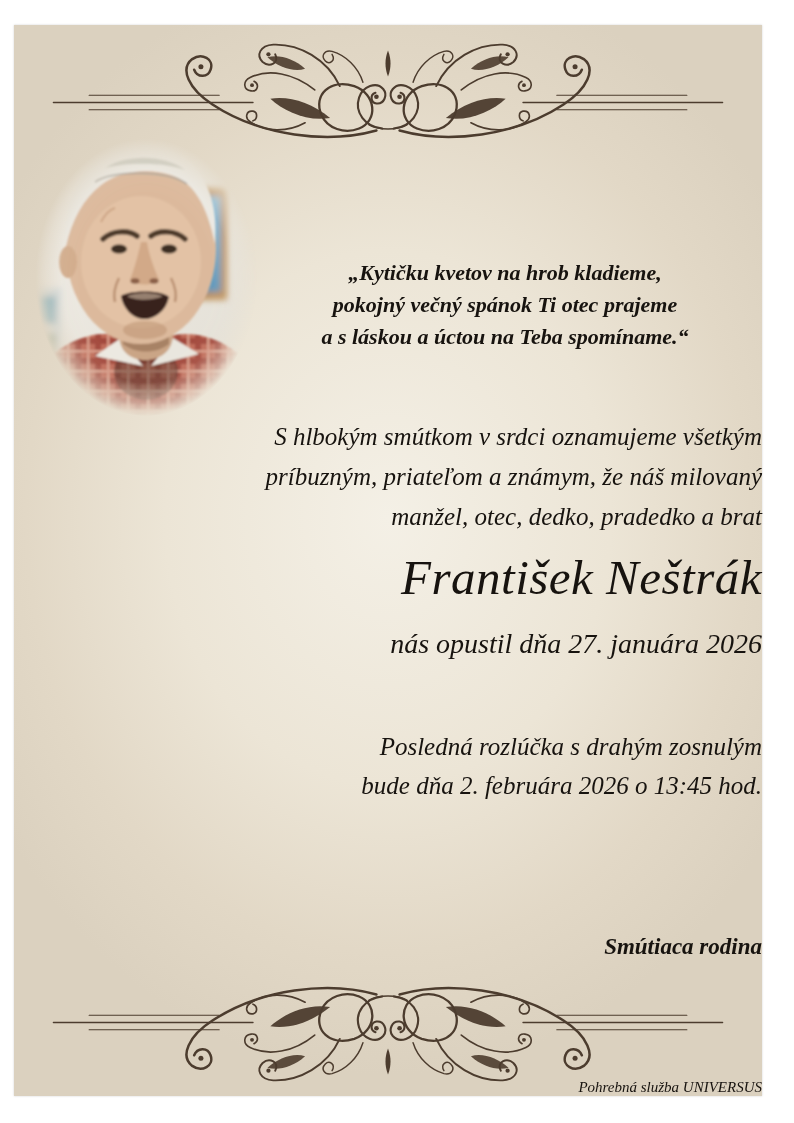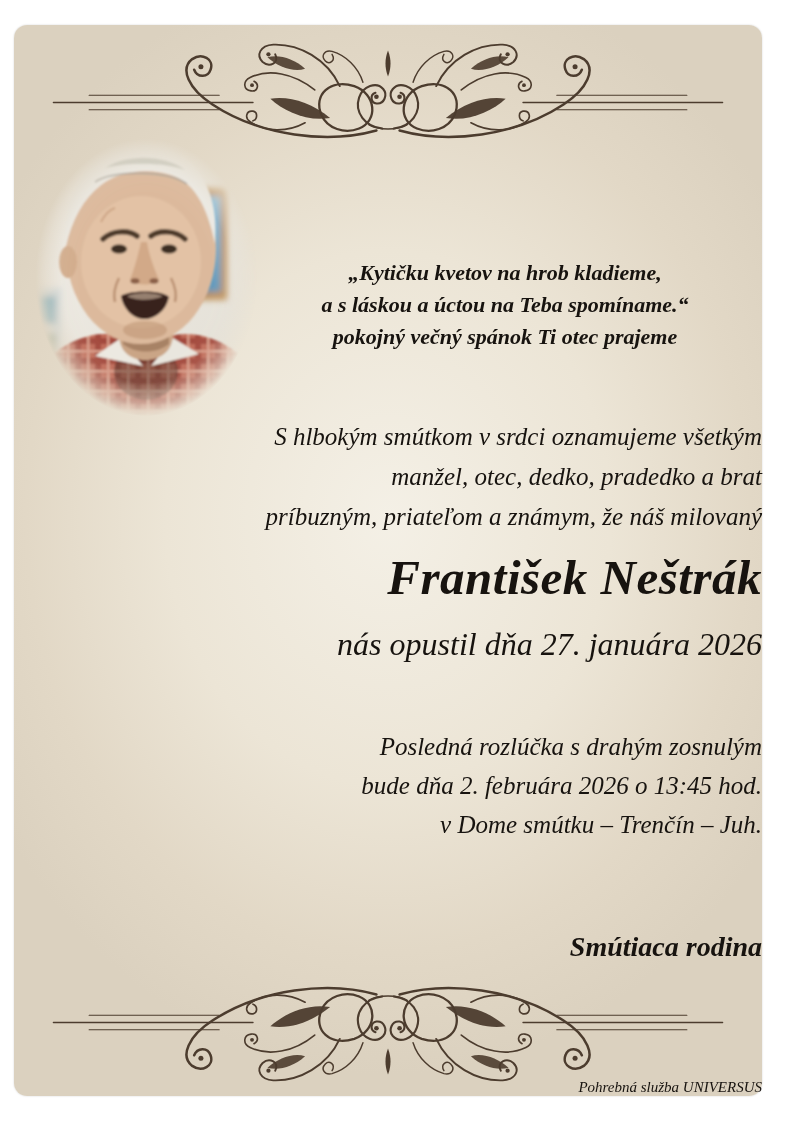--- a/index.html
+++ b/index.html
@@ -4,40 +4,39 @@
 <style>
   html,body{margin:0;padding:0;}
   body{
     width:794px;height:1123px;background:#ffffff;position:relative;overflow:hidden;
     font-family:"Liberation Serif","DejaVu Serif",serif;
   }
   .card{
     position:absolute;left:14px;top:25px;width:748px;height:1071px;
     background:radial-gradient(ellipse 62% 52% at 50% 46%, #f4f0e6 0%, #ece5d6 48%, #e2d8c6 78%, #dbd1bf 100%);
     box-shadow:0 0 2px rgba(0,0,0,.18);
-    border-radius:13px;
   }
   .ornament{position:absolute;left:24px;width:700px;height:135px;}
   .ornament.top{top:10px;}
   .ornament.bottom{top:930px;transform:scaleY(-1);}
   .photo{
     position:absolute;left:21px;top:113px;width:222px;height:278px;
     -webkit-mask-image:radial-gradient(ellipse closest-side at 50% 50%, #000 60%, rgba(0,0,0,.92) 76%, rgba(0,0,0,.4) 91%, transparent 100%);
     mask-image:radial-gradient(ellipse closest-side at 50% 50%, #000 60%, rgba(0,0,0,.92) 76%, rgba(0,0,0,.4) 91%, transparent 100%);
   }
   .photo svg{display:block;}
   .txt{position:absolute;left:20px;right:0;text-align:right;color:#17130f;font-style:italic;}
   .quote{position:absolute;left:251px;width:480px;top:232px;text-align:center;
          font-style:italic;font-weight:bold;font-size:22px;line-height:32px;color:#17130f;}
   .announce{top:392px;font-size:25px;line-height:40px;}
-  .name{top:522px;font-size:49px;line-height:62px;font-weight:bold;letter-spacing:.5px;}
-  .death{top:600px;font-size:32px;line-height:38px;}
+  .name{top:522px;font-size:49px;line-height:62px;font-weight:normal;letter-spacing:.5px;}
+  .death{top:600px;font-size:28px;line-height:38px;}
   .funeral{top:702px;font-size:25px;line-height:39px;font-weight:normal;}
   .cremation{top:848px;font-size:21px;line-height:28px;}
-  .closing{top:907px;font-size:28px;line-height:30px;font-weight:bold;}
+  .closing{top:907px;font-size:23px;line-height:30px;font-weight:bold;}
   .footer{top:1052px;font-size:15px;line-height:20px;font-style:italic;}
   .hiddefs{position:absolute;width:0;height:0;overflow:hidden;}
 </style>
 </head>
 <body>
 
 <svg class="hiddefs" aria-hidden="true">
   <defs>
     <g id="halfF" stroke="#4c3c2e" fill="none" stroke-linecap="round">
       <line x1="140" y1="70" x2="347" y2="70" stroke-width="1.4"></line>
@@ -135,40 +134,39 @@
         <path d="M136,140 C140,148 142,156 140,164" stroke="#a97e5e" stroke-width="2.5" fill="none" opacity="0.7"></path>
         <path d="M86,158 C96,152 126,152 134,159 C131,174 118,182 108,181 C97,180 88,170 86,158 Z" fill="#38201a"></path>
         <path d="M92,158 C102,154 118,154 128,158 C118,163 100,163 92,158 Z" fill="#c9b39e" opacity="0.65"></path>
         <ellipse cx="110" cy="192" rx="22" ry="9" fill="#b9906e" opacity="0.5"></ellipse>
       </g>
     </svg>
   </div>
 
   <div class="quote">
     <div>„Kytičku kvetov na hrob kladieme,</div>
+    <div>pokojný večný spánok Ti otec prajeme</div>
     <div>a s láskou a úctou na Teba spomíname.“</div>
-    <div>pokojný večný spánok Ti otec prajeme</div>
   </div>
 
   <div class="txt announce">
     <div>S hlbokým smútkom v srdci oznamujeme všetkým</div>
+    <div>príbuzným, priateľom a známym, že náš milovaný</div>
     <div>manžel, otec, dedko, pradedko a brat</div>
-    <div>príbuzným, priateľom a známym, že náš milovaný</div>
   </div>
 
   <div class="txt name">František Neštrák</div>
 
   <div class="txt death">
     <div>nás opustil dňa 27. januára 2026</div>
   </div>
 
   <div class="txt funeral">
     <div>Posledná rozlúčka s drahým zosnulým</div>
     <div>bude dňa 2. februára 2026 o 13:45 hod.</div>
-    <div>v Dome smútku – Trenčín – Juh.</div>
   </div>
 
 
   <div class="txt closing">Smútiaca rodina</div>
 
   <svg class="ornament bottom" viewBox="0 0 700 140">
     <use href="#flourishG"></use>
   </svg>
 
   <div class="txt footer">Pohrebná služba UNIVERSUS</div>

